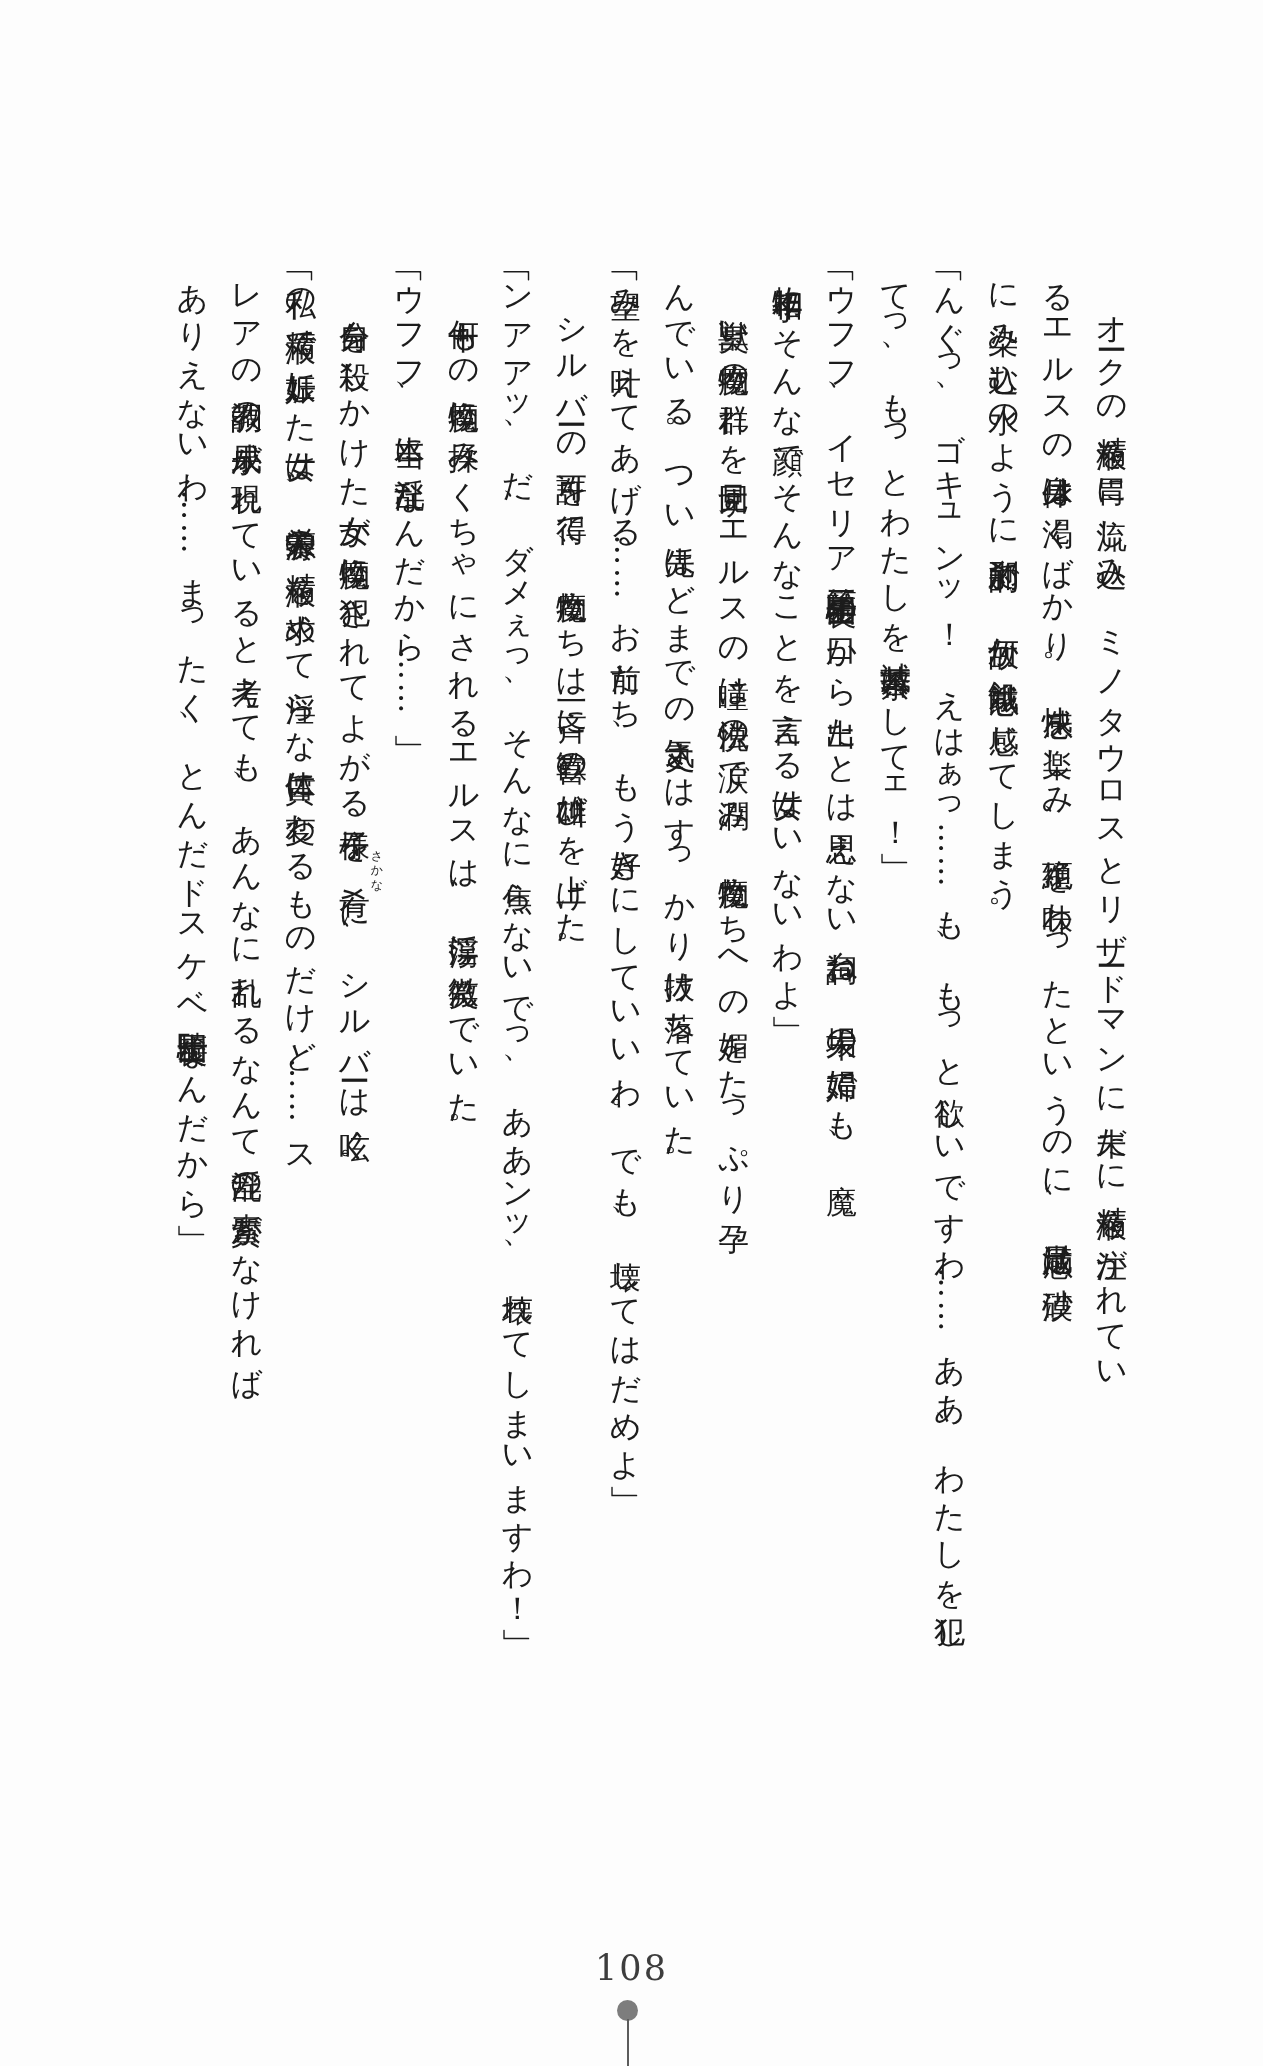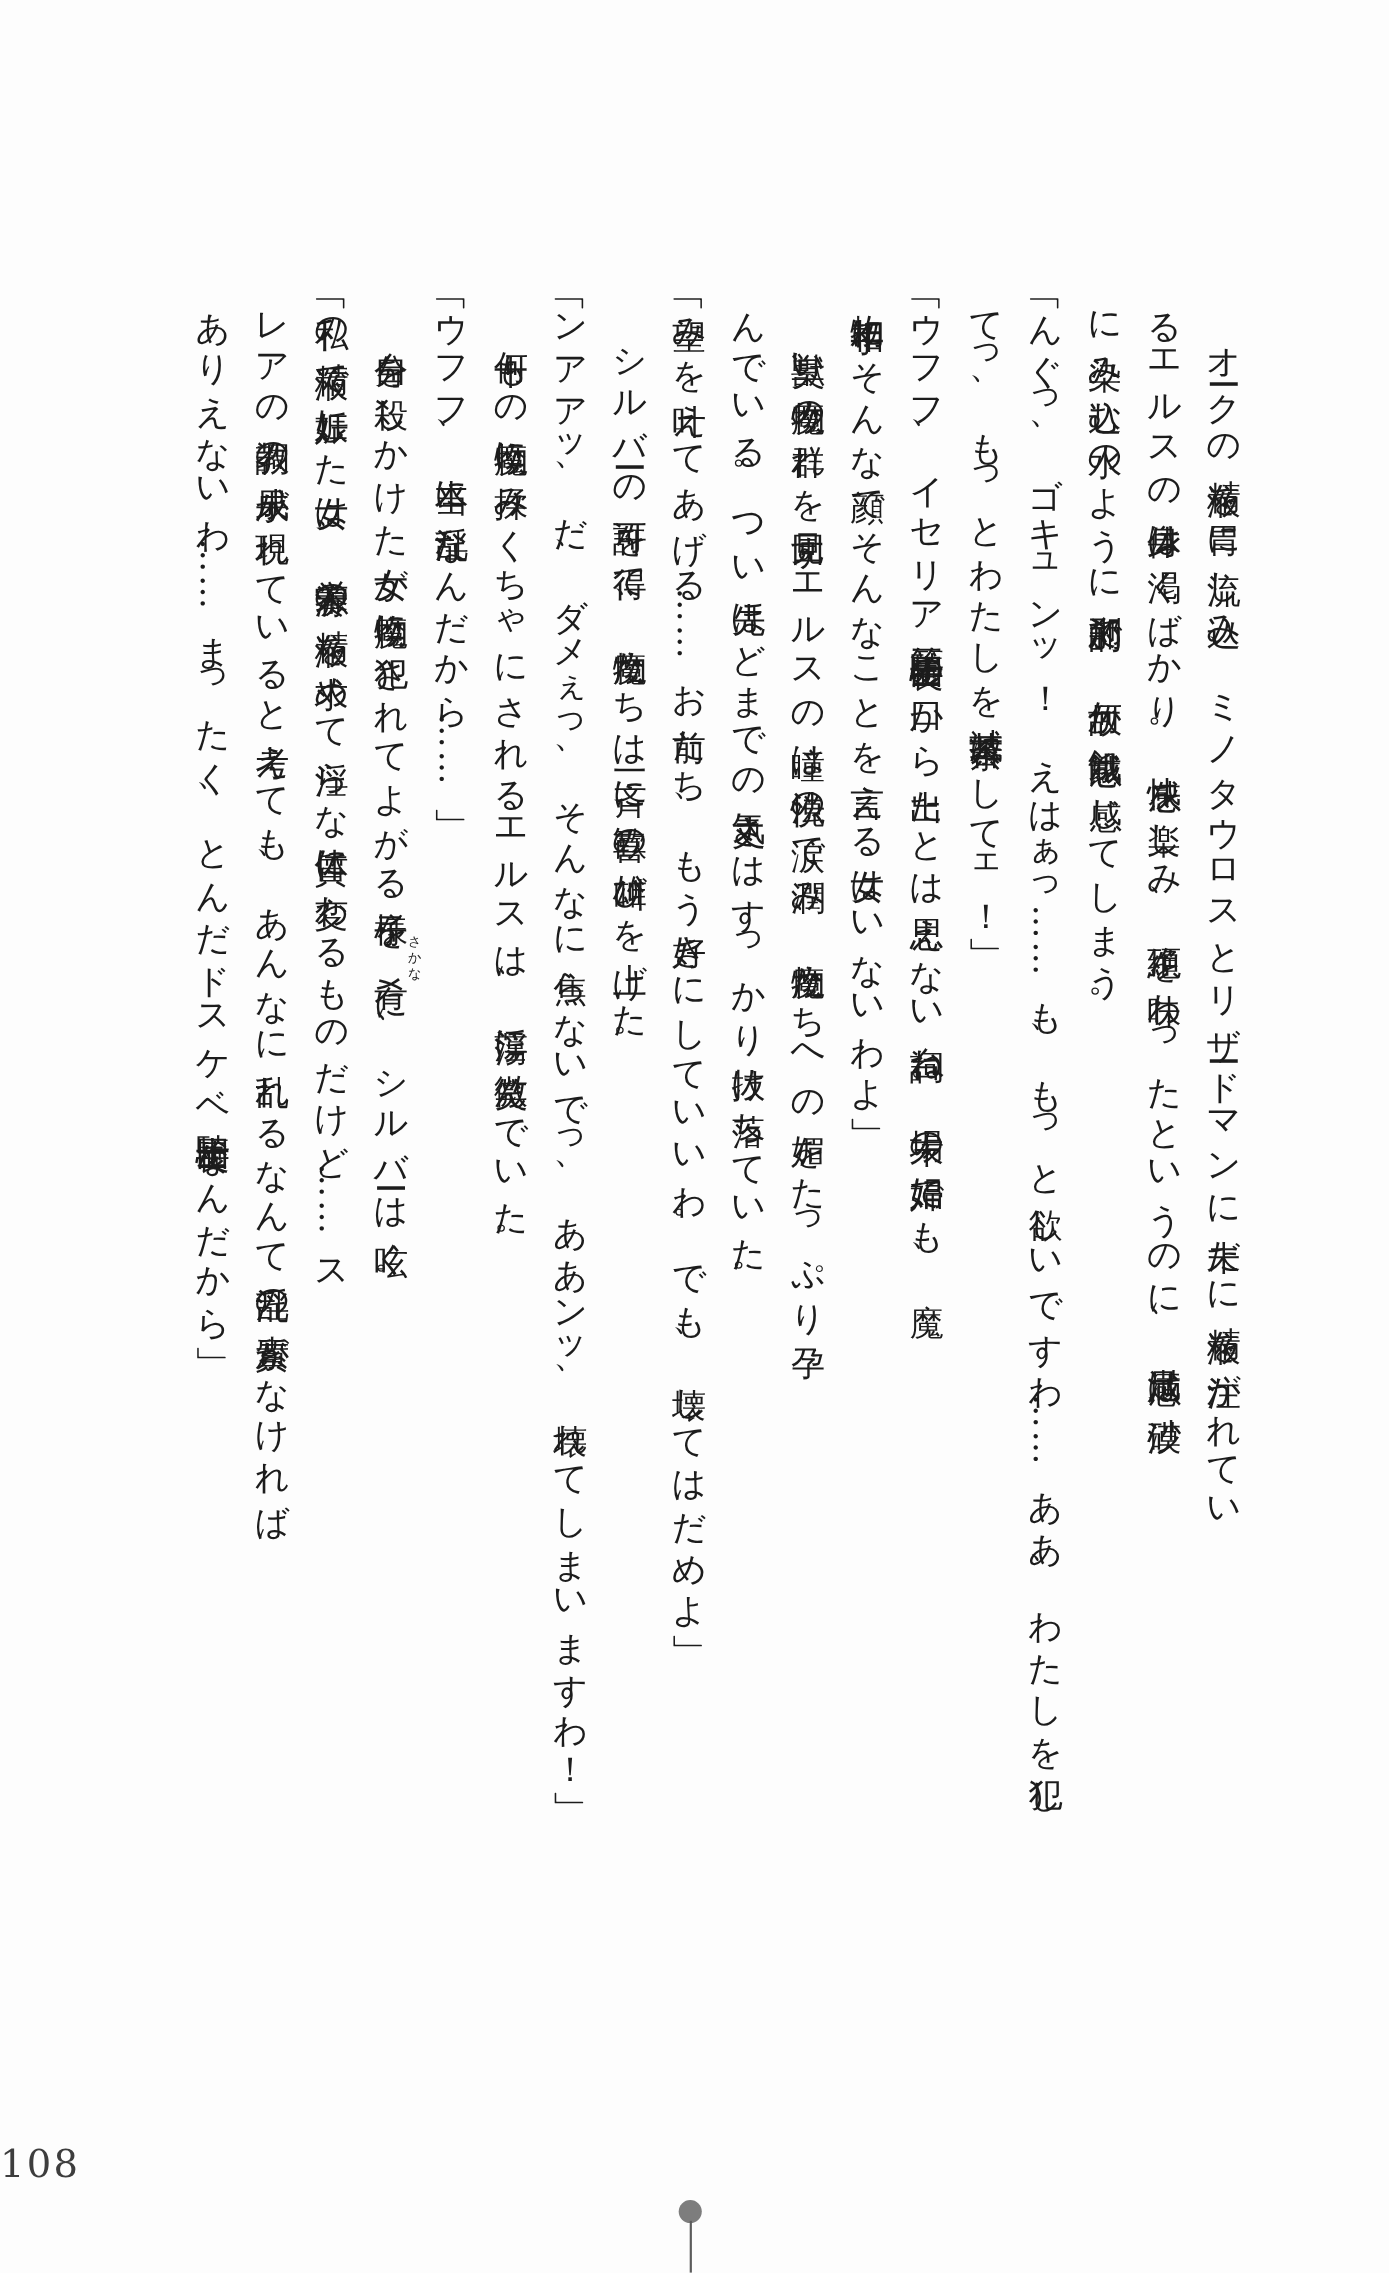--- a/index.html
+++ b/index.html
@@ -52,20 +52,21 @@
     left: 0;
     top: 1940px;
     width: 100%;
     height: 126px;
   }
   .page-number {
     position: absolute;
     left: 0;
     top: 8px;
     width: 100%;
+    text-align: center;
     font-size: 35px;
     letter-spacing: 2px;
     color: #3d3d3d;
     font-family: "DejaVu Serif", "Liberation Serif", serif;
   }
   .footer-dot {
     position: absolute;
     left: 617px;
     top: 60px;
     width: 21px;

